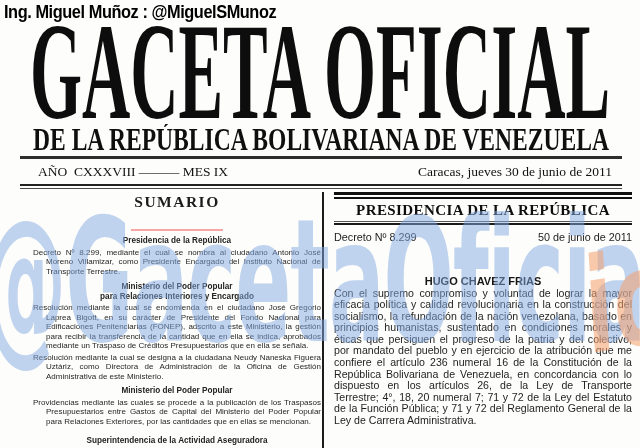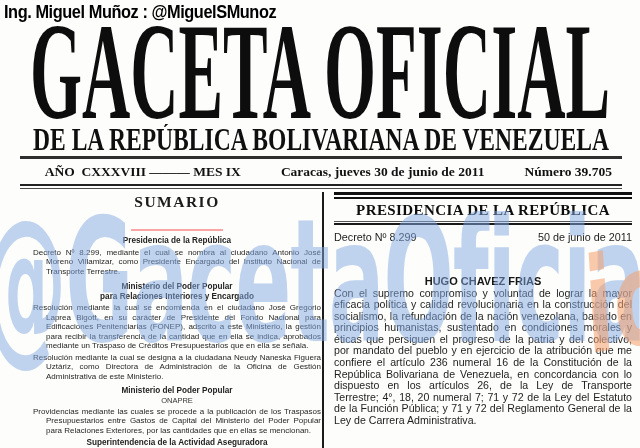--- a/index.html
+++ b/index.html
@@ -20,35 +20,35 @@
   
   .masthead-svg{position:absolute;left:0;top:23px;}
   .subtitle-svg{position:absolute;left:0;top:124px;}
 
   .rule-a{position:absolute;top:156px;left:20px;right:18px;height:3px;background:#2e2e2e;}
   .rule-b{position:absolute;top:184px;left:20px;right:18px;height:2px;
           border-top:2.5px solid #222;border-bottom:1.5px solid #4a4a4a;}
 
   .dateline{
     position:absolute;top:161px;left:38px;right:28px;height:21px;
-    display:flex;justify-content:flex-end;align-items:center;
+    display:flex;justify-content:space-between;align-items:center;
     font-family:"Liberation Serif","DejaVu Serif",serif;
-    font-weight:bold;font-size:13.5px;color:#111;gap:40px;
+    font-weight:normal;font-size:13.5px;color:#111;gap:40px;
   }
   .dl-year{white-space:pre;}
 
   
   .col-divider{position:absolute;left:322px;top:192px;bottom:0;width:2px;background:#1b1b1b;}
 
   .left-col{position:absolute;left:33px;width:288px;top:192px;bottom:0;overflow:hidden;}
   .sumario-title{text-align:center;margin-top:1px;
     font-family:"Liberation Serif","DejaVu Serif",serif;font-weight:bold;font-size:15.5px;letter-spacing:1.5px;}
   .sumario-title span{display:inline-block;border-bottom:2px solid #fca5a5;padding:0 3px 18px;}
   .sec-h{text-align:center;font-weight:bold;font-size:8.2px;line-height:9.5px;color:#222;}
-  .mt5{margin-top:5px;} .mt6{margin-top:6px;} .mt3{margin-top:3px;}
+  .mt5{margin-top:5px;} .mt6{margin-top:6px;} .mt3{margin-top:10px;}
   .sec-sub{text-align:center;font-size:7.5px;line-height:9px;color:#333;}
   .sec-p{font-size:8px;line-height:9.5px;text-align:justify;color:#262626;
          padding-left:13px;text-indent:-13px;margin-top:2px;}
 
   .right-col{position:absolute;left:334px;width:298px;top:192px;bottom:0;overflow:hidden;}
   .rc-bars{height:2px;border-top:3px solid #101010;border-bottom:2px solid #101010;}
   .rc-title{margin-top:3px;text-align:center;
     font-family:"Liberation Serif","DejaVu Serif",serif;
     font-weight:bold;font-size:15px;letter-spacing:0.4px;color:#0e0e0e;}
   .rc-rule{margin-top:2px;border-bottom:2.5px solid #1a1a1a;height:1px;border-top:1px solid #555;}
@@ -86,42 +86,40 @@
 
   <svg class="subtitle-svg" width="640" height="32">
     <text x="33" y="26" font-family="Liberation Serif, DejaVu Serif, serif" font-weight="bold" font-size="32" fill="#0f0f0f" textLength="576" lengthAdjust="spacingAndGlyphs">DE LA REPÚBLICA BOLIVARIANA DE VENEZUELA</text>
   </svg>
 
   <div class="rule-a"></div>
 
   <div class="dateline">
     <div class="dl-year">AÑO  CXXXVIII ——— MES IX</div>
     <div class="dl-date">Caracas, jueves 30 de junio de 2011</div>
-    <div class="dl-number">Número 39.705</div>
   </div>
 
   <div class="rule-b"></div>
 
   <div class="col-divider"></div>
 
   <div class="left-col">
     <div class="sumario-title">
       <span>SUMARIO</span>
     </div>
 
     <div class="sec-h mt5">Presidencia de la República</div>
     <div class="sec-p">Decreto Nº 8.299, mediante el cual se nombra al ciudadano Antonio José Moreno Villamizar, como Presidente Encargado del Instituto Nacional de Transporte Terrestre.</div>
 
     <div class="sec-h mt6">Ministerio del Poder Popular</div>
     <div class="sec-h">para Relaciones Interiores y Encargado</div>
     <div class="sec-p mt6">Resolución mediante la cual se encomienda en el ciudadano José Gregorio Laprea Bigott, en su carácter de Presidente del Fondo Nacional para Edificaciones Penitenciarias (FONEP), adscrito a este Ministerio, la gestión para recibir la transferencia de la cantidad que en ella se indica, aprobados mediante un Traspaso de Créditos Presupuestarios que en ella se señala.</div>
     <div class="sec-p">Resolución mediante la cual se designa a la ciudadana Neudy Naneska Figuera Uztáriz, como Directora de Administración de la Oficina de Gestión Administrativa de este Ministerio.</div>
 
     <div class="sec-h mt5">Ministerio del Poder Popular</div>
-    <div class="sec-sub">ONAPRE</div>
     <div class="sec-p">Providencias mediante las cuales se procede a la publicación de los Traspasos Presupuestarios entre Gastos de Capital del Ministerio del Poder Popular para Relaciones Exteriores, por las cantidades que en ellas se mencionan.</div>
 
     <div class="sec-h mt3">Superintendencia de la Actividad Aseguradora</div>
   </div>
 
   <div class="right-col">
     <div class="rc-bars"></div>
     <div class="rc-title">PRESIDENCIA DE LA REPÚBLICA</div>
     <div class="rc-rule"></div>
 

